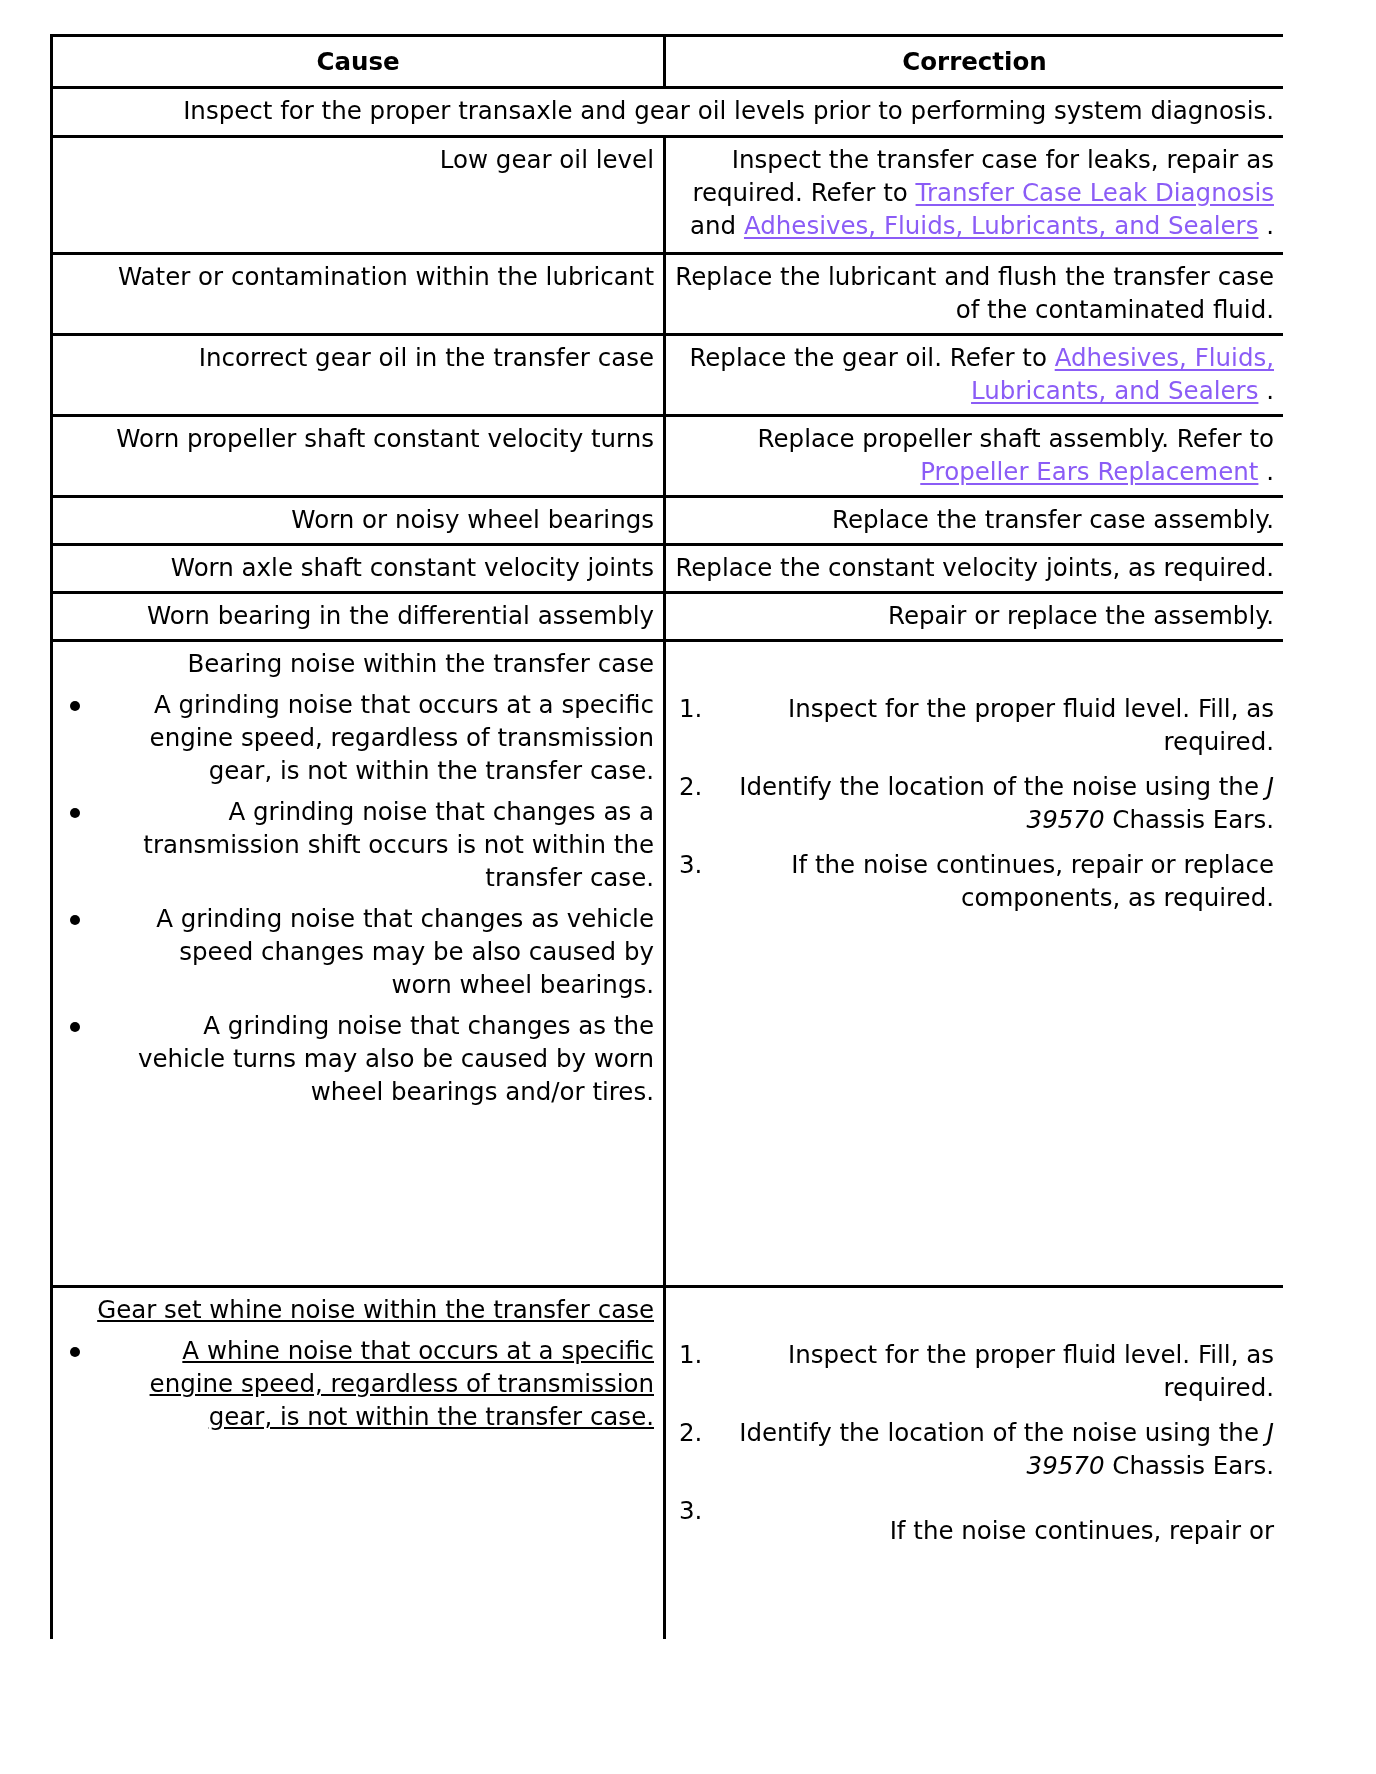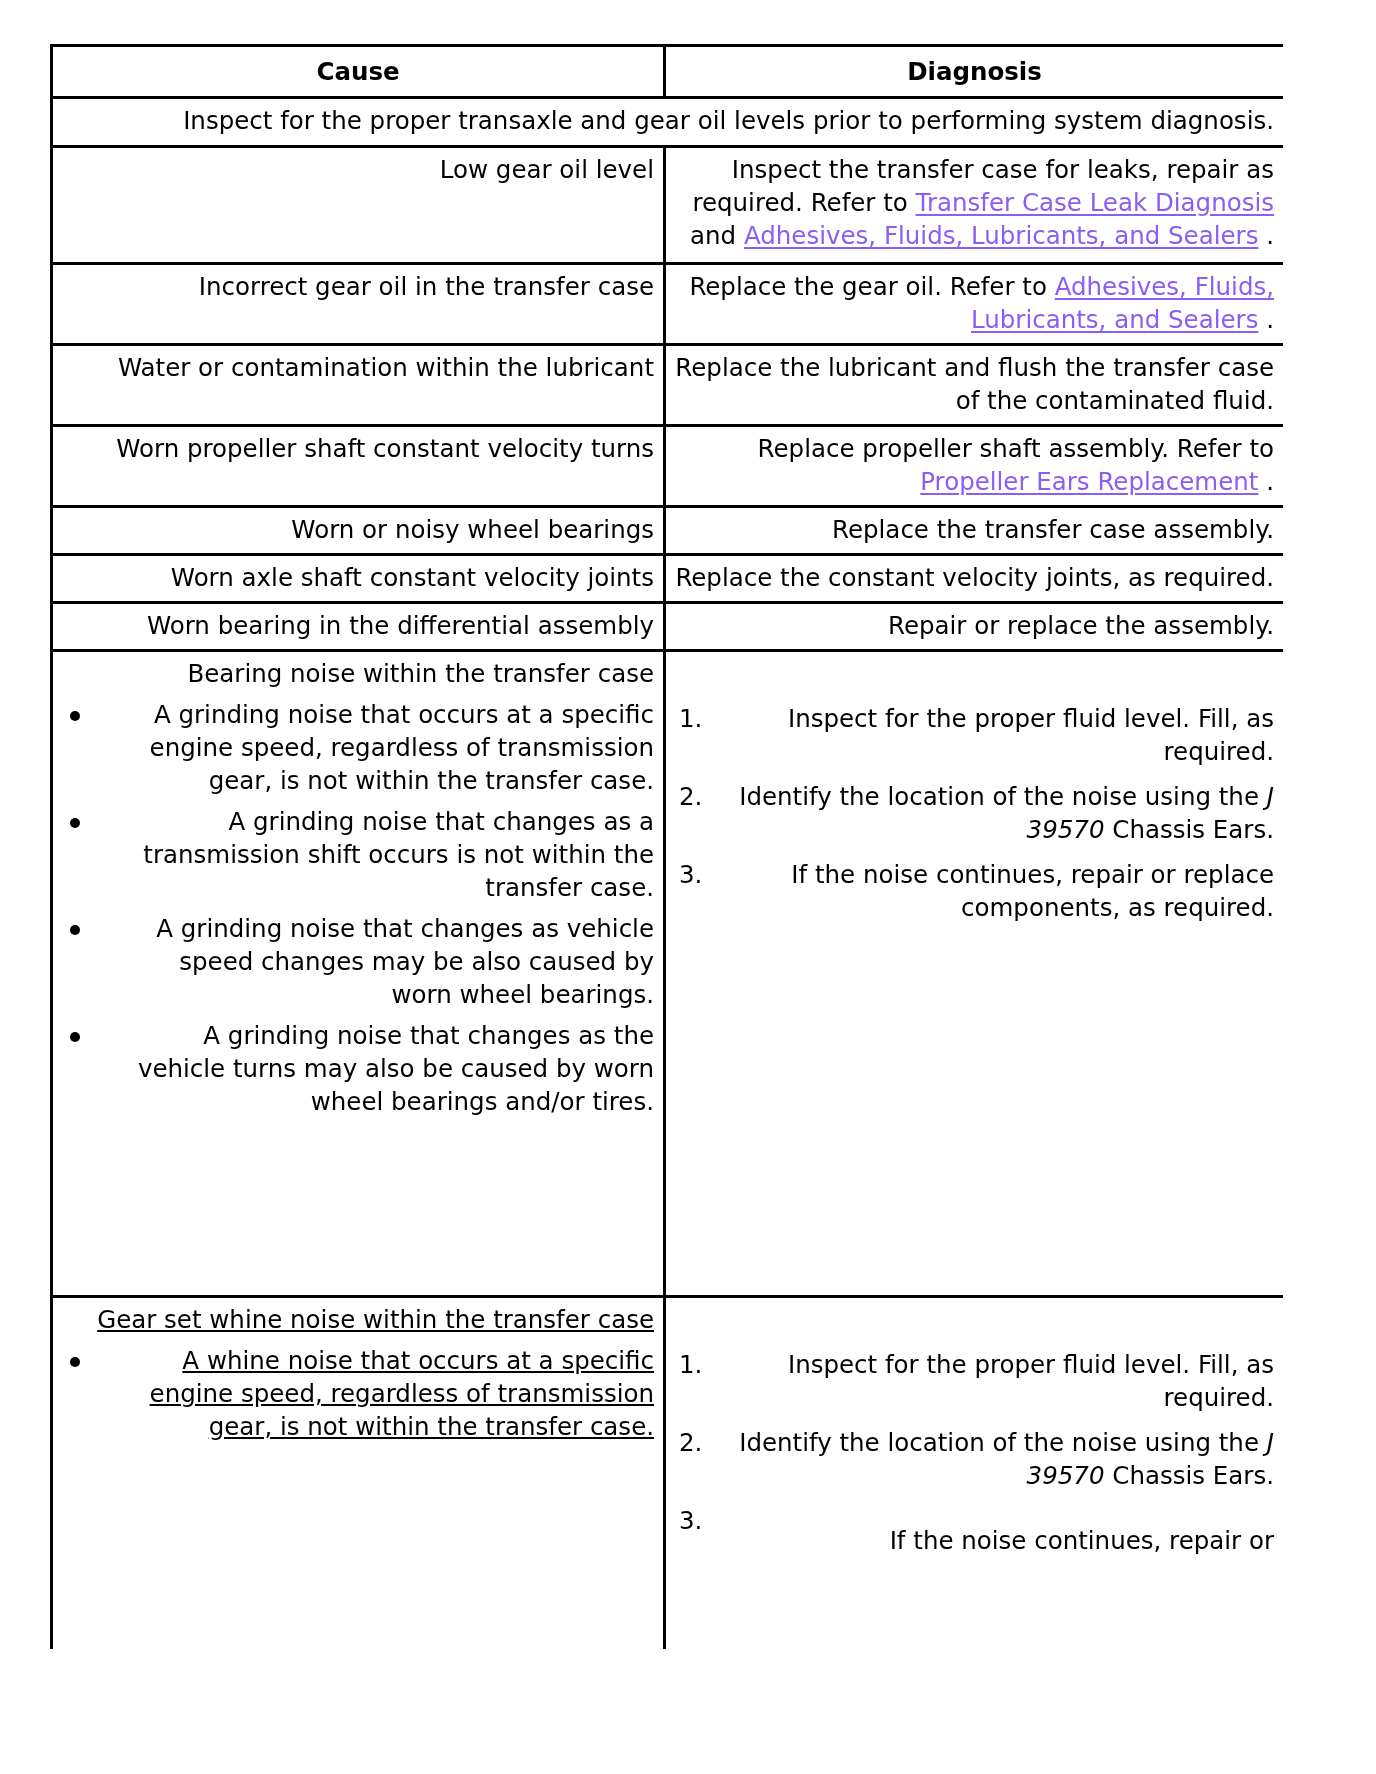--- a/index.html
+++ b/index.html
@@ -1,20 +1,20 @@
 <!DOCTYPE html>
 <html><head>
 <meta charset="utf-8">
 <style>
   html, body { margin: 0; padding: 0; background: #ffffff; }
   body {
     width: 1376px; height: 1774px; overflow: hidden; position: relative;
     font-family: "DejaVu Sans", sans-serif; color: #000000;
   }
-  .page { position: absolute; left: 50px; top: 44px; width: 1233px; height: 1690px; overflow: hidden; }
+  .page { position: absolute; left: 50px; top: 34px; width: 1233px; height: 1690px; overflow: hidden; }
   table.diag {
     border-collapse: collapse; width: 1233px; table-layout: fixed;
     font-size: 24.5px; line-height: 33px;
   }
   table.diag td, table.diag th {
     border: 3px solid #000; vertical-align: top; padding: 5px 9px 7px 9px;
     text-align: right; font-weight: normal;
   }
   table.diag col.c1 { width: 613px; }
   table.diag col.c2 { width: 620px; }
@@ -43,45 +43,45 @@
 
 <div class="page">
 <table class="diag">
   <colgroup>
         <col class="c1">
         <col class="c2">
       </colgroup>
   <thead>
     <tr>
       <th>Cause</th>
-      <th>Diagnosis</th>
+      <th>Correction</th>
     </tr>
   </thead>
   <tbody>
     <tr>
       <td colspan="2" style="padding-bottom:8px;">Inspect for the proper transaxle and gear oil levels prior to performing system diagnosis.</td>
     </tr>
 
     <tr>
       <td>Low gear oil level</td>
       <td style="padding-bottom:10px;">
         <span>Inspect the transfer case for leaks, repair as required. Refer to </span><a class="ref">Transfer Case Leak Diagnosis</a><span> and </span><a class="ref">Adhesives, Fluids, Lubricants, and Sealers</a><span> .</span>
       </td>
     </tr>
 
     <tr>
+      <td>Water or contamination within the lubricant</td>
+      <td>Replace the lubricant and flush the transfer case of the contaminated fluid.</td>
+    </tr>
+
+    <tr>
       <td>Incorrect gear oil in the transfer case</td>
       <td>
         <span>Replace the gear oil. Refer to </span><a class="ref">Adhesives, Fluids, Lubricants, and Sealers</a><span> .</span>
       </td>
-    </tr>
-
-    <tr>
-      <td>Water or contamination within the lubricant</td>
-      <td>Replace the lubricant and flush the transfer case of the contaminated fluid.</td>
     </tr>
 
     <tr>
       <td>Worn propeller shaft constant velocity turns</td>
       <td>
         <span>Replace propeller shaft assembly. Refer to </span><a class="ref">Propeller Ears Replacement</a><span> .</span>
       </td>
     </tr>
 
     <tr>

